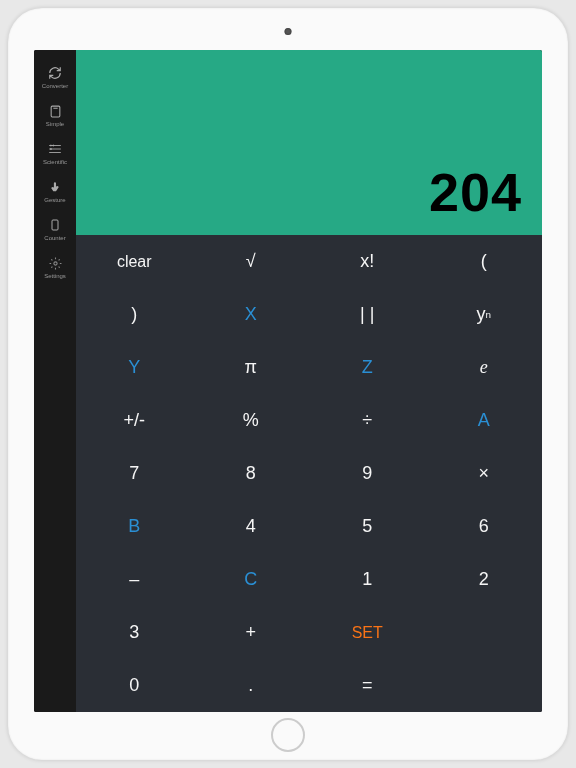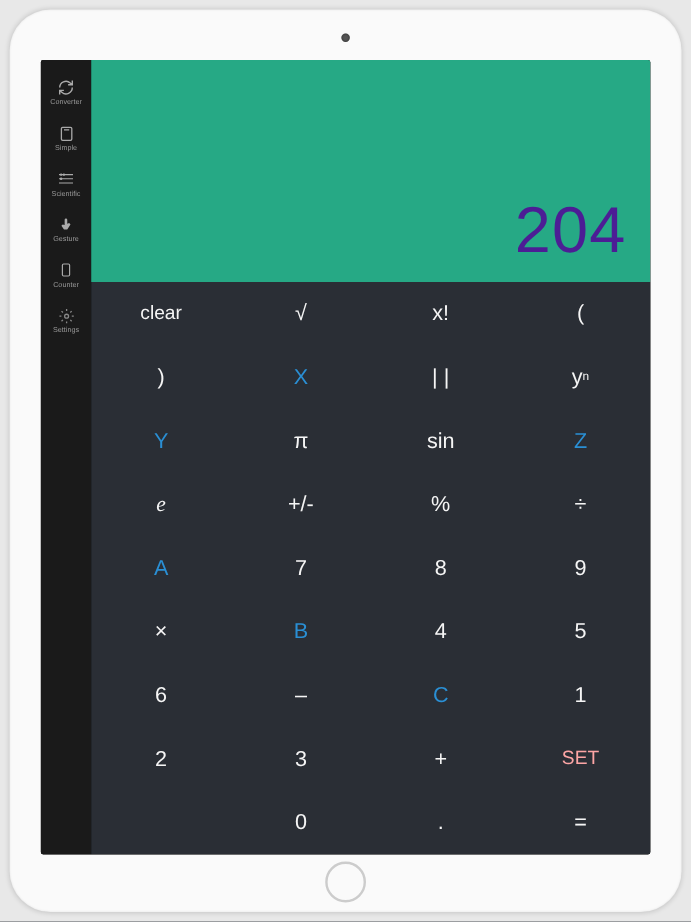--- a/index.html
+++ b/index.html
@@ -90,43 +90,43 @@
     .display {
       height: 185px;
       background: #26a985;
       display: flex;
       align-items: flex-end;
       justify-content: flex-end;
       padding: 0 20px 12px 0;
     }
     .display-value {
       font-size: 54px;
-      font-weight: 400;
-      color: #4c1d95;
+      font-weight: 700;
+      color: #000000;
       letter-spacing: 1px;
     }
     .keypad {
       flex: 1;
       background: #2a2e35;
       display: grid;
       grid-template-columns: repeat(4, 1fr);
       grid-template-rows: repeat(9, 1fr);
     }
     .key {
       display: flex;
       align-items: center;
       justify-content: center;
       font-size: 18px;
       color: #f5f5f5;
       cursor: pointer;
       user-select: none;
       font-weight: 300;
     }
     .key.blue { color: #2a8fd4; }
-    .key.teal { color: #fca5a5; }
+    .key.teal { color: #f97316; }
     .key.small { font-size: 16px; }
     .key .sup { font-size: 0.55em; vertical-align: super; }
     .key .italic { font-style: italic; font-family: Georgia, serif; }
     .frac { font-size: 15px; }
     .frac .n { font-size: 11px; vertical-align: 5px; }
     .frac .d { font-size: 11px; vertical-align: -3px; }
     svg { display: block; }
   </style>
 </head>
 <body>
@@ -210,21 +210,20 @@
 
         <div class="key blue">X</div>
         <div class="key">| |</div>
         <div class="key">
             <span>y</span>
             <span class="sup">n</span>
           </div>
 
         <div class="key blue">Y</div>
         <div class="key">π</div>
-        <div class="key">sin</div>
 
         <div class="key blue">Z</div>
         <div class="key">
             <span class="italic">e</span>
           </div>
         <div class="key">+/-</div>
         <div class="key">%</div>
         <div class="key">÷</div>
 
         <div class="key blue">A</div>

